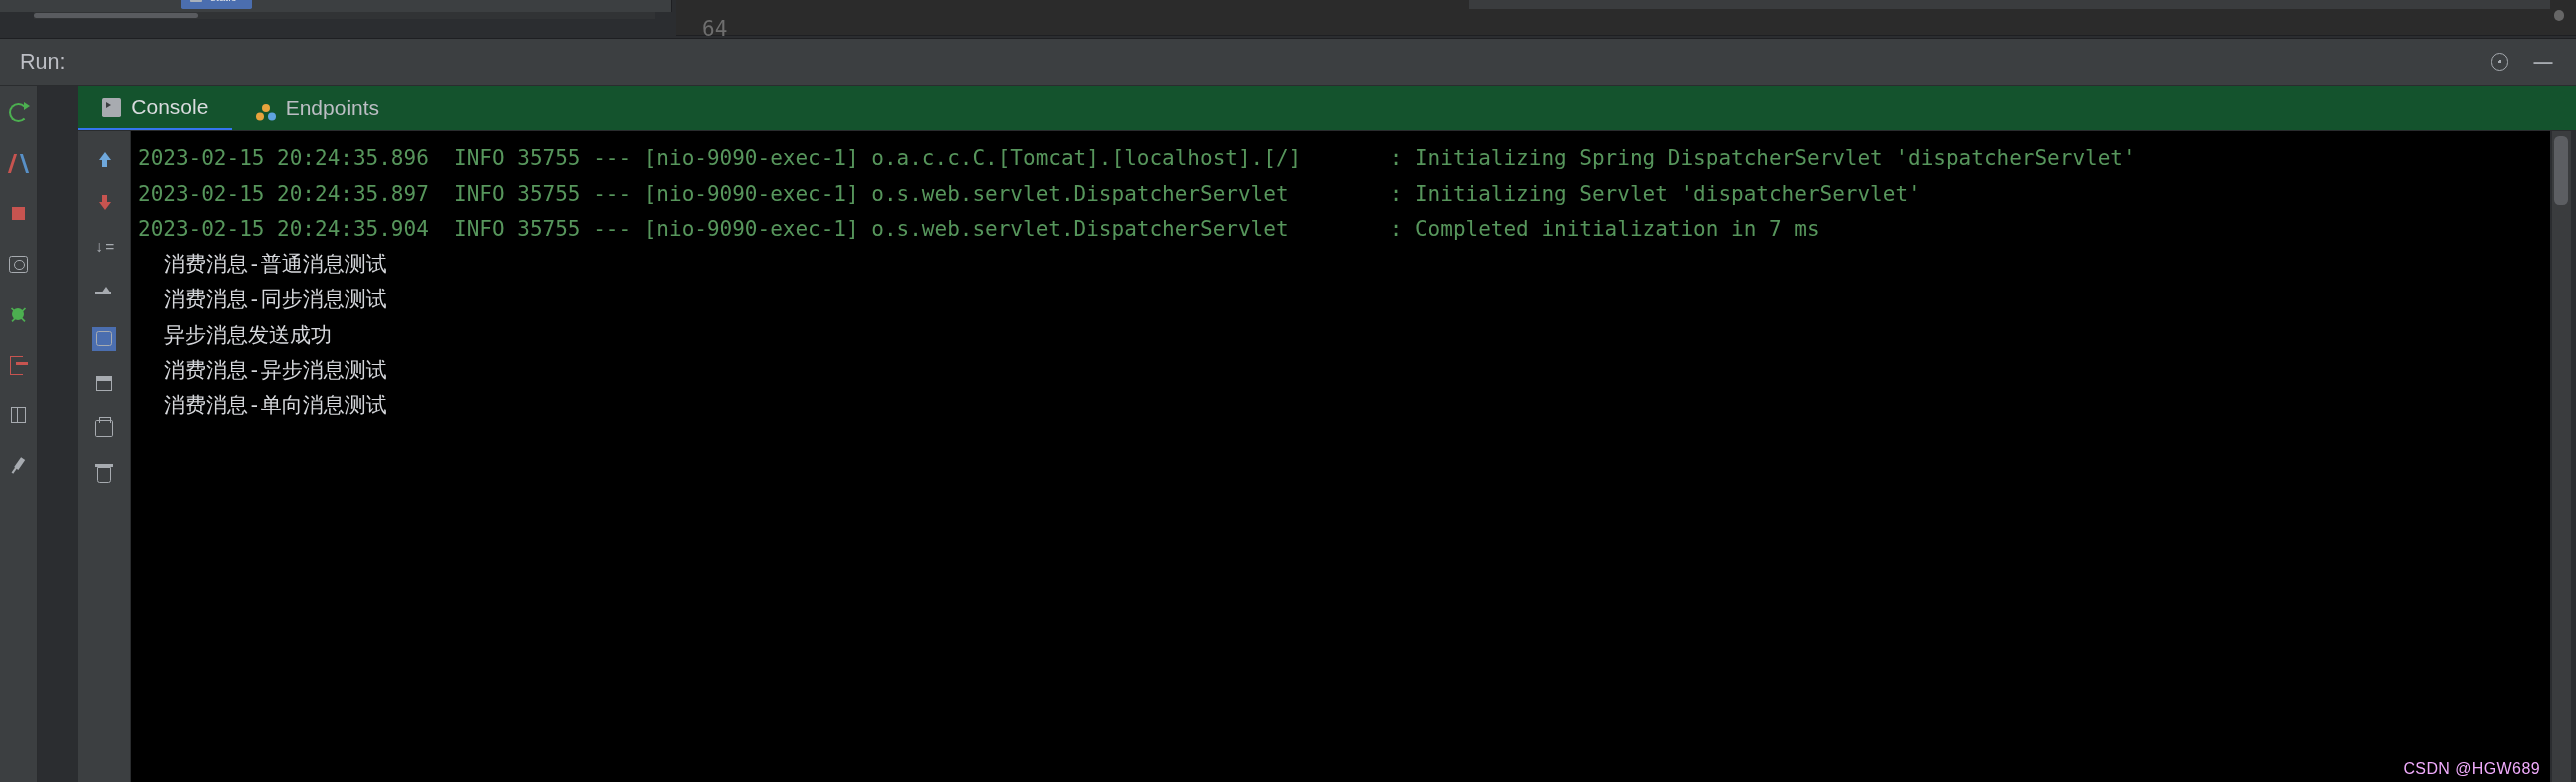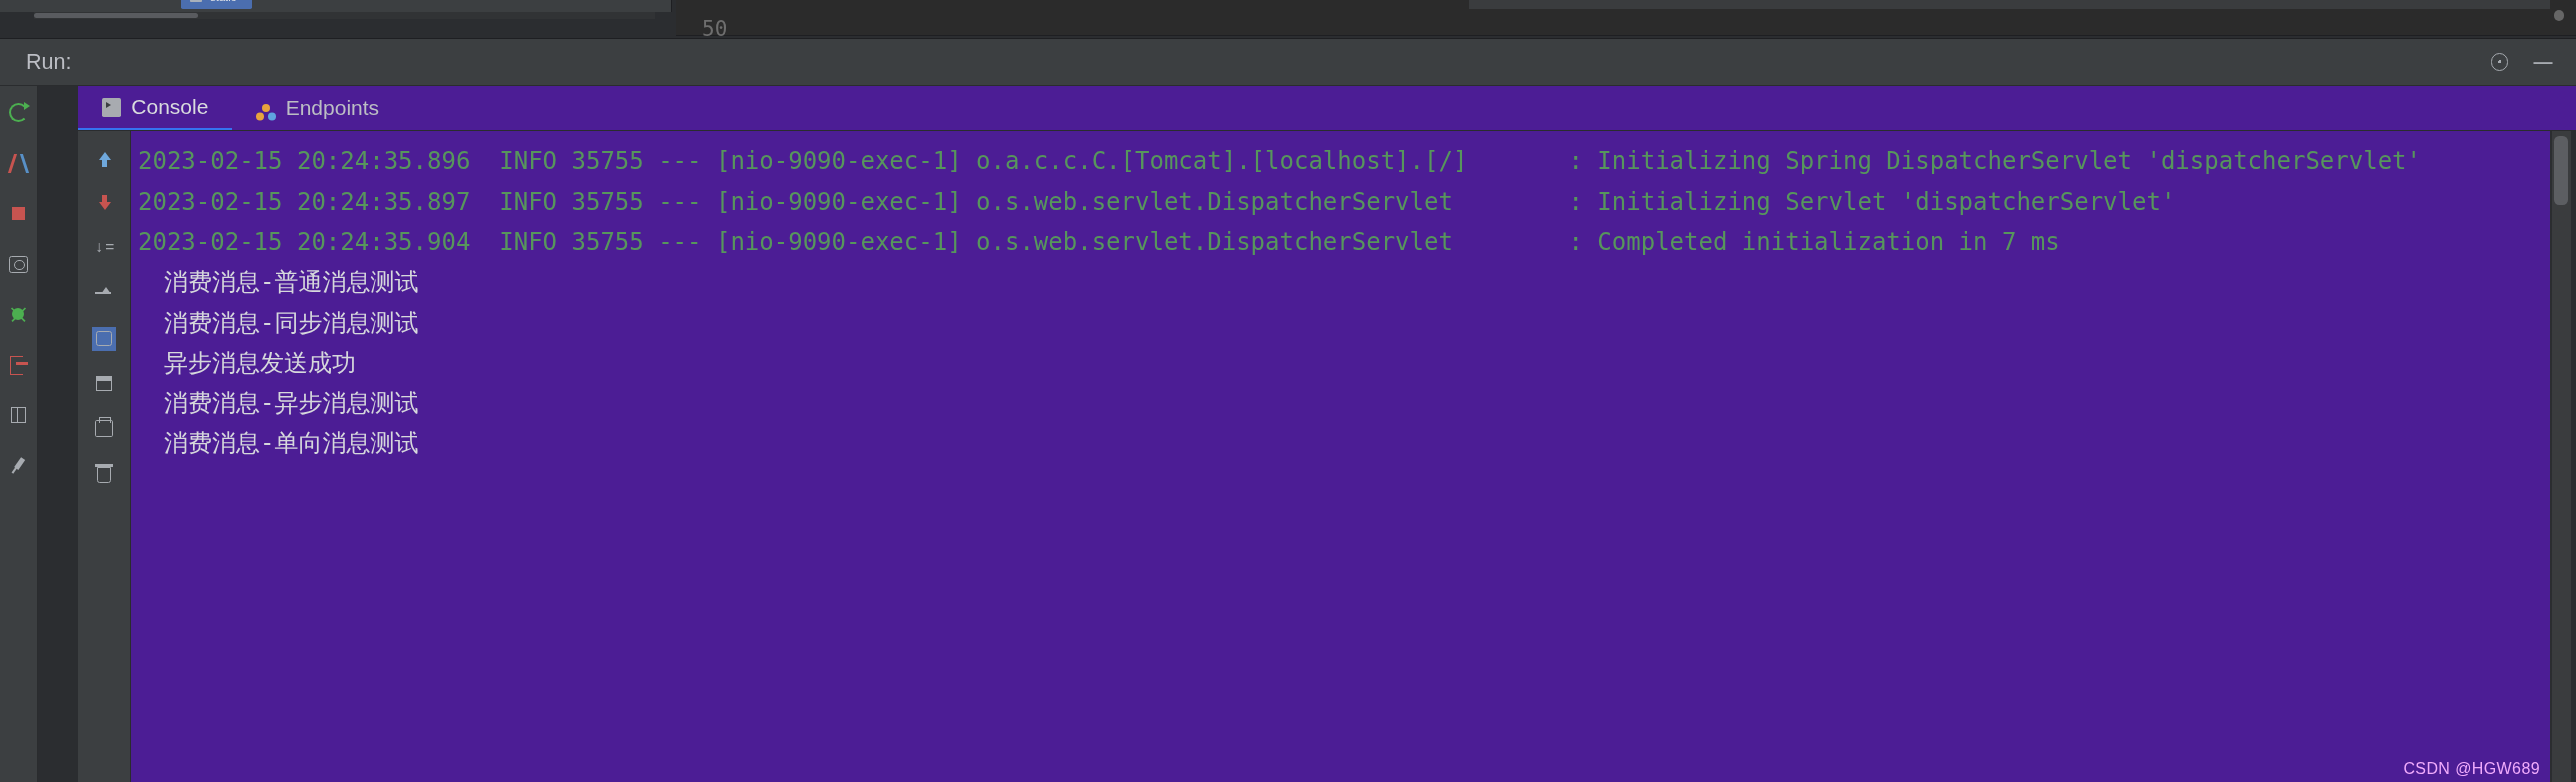--- a/index.html
+++ b/index.html
@@ -95,21 +95,21 @@
     top:38px; left:0; right:0;
     height:48px;
     background:#3c3f41;
     border-top:0.9px solid #1e1f22;
     border-bottom:0.9px solid #2a2c2e;
     display:flex;
     align-items:center;
   }
   .run-header .label{
     color:#bcbec4;
-    margin-left:26px;
+    margin-left:20px;
     font-size:21.6px;
   }
   .run-config{
     display:flex;
     align-items:center;
     margin-left:26px;
     gap:10.3px;
     background:#4e5254;
     border-radius:1.7px 1.7px 0 0;
     padding:10.3px 12px;
@@ -168,21 +168,21 @@
     background:
       radial-gradient(circle,#a7abb0 1.7px,transparent 1.7px) center/100% 100%;
   }
   .minus:before{content:"—";color:#a7abb0;font-weight:700;}
 
   
   .tabs-row{
     position:absolute;
     top:86px; left:78px; right:0;
     height:45px;
-    background:#4c1d95;
+    background:#14532d;
     border-bottom:0.9px solid #2a2c2e;
     display:flex;
     align-items:stretch;
   }
   .tab{
     display:flex;
     align-items:center;
     gap:10.3px;
     padding:0 24px;
     color:#bcbec4;
@@ -287,23 +287,23 @@
   .wrap2:before{content:"";position:absolute;inset:4.3px;border:1.7px solid #a7abb0;border-top:5.2px solid #a7abb0;}
   .print:before{content:"";position:absolute;inset:3.4px 2.6px;border:1.7px solid #a7abb0;border-radius:1.7px;}
   .print:after{content:"";position:absolute;top:0;left:7px;width:10.3px;height:5.2px;border:1.7px solid #a7abb0;border-bottom:none;}
   .trash:before{content:"";position:absolute;top:5.2px;left:5.2px;right:5.2px;bottom:2.6px;border:1.7px solid #a7abb0;border-radius:0 0 2.6px 2.6px;}
   .trash:after{content:"";position:absolute;top:2.6px;left:3.4px;right:3.4px;height:2.6px;background:#a7abb0;}
 
   
   .console{
     position:absolute;
     top:131px; left:131px; right:26px; bottom:0;
-    background:#4c1d95;
+    background:#000000;
     font-family:"Menlo","Consolas",monospace;
-    font-size:24px;
+    font-size:21px;
     line-height:1.68;
     white-space:pre;
     overflow:hidden;
     padding:10.3px 7px;
   }
   .console-scroll{
     position:absolute;
     top:131px; right:5.2px; bottom:0;
     width:19px;
     background:#3a3c3e;
@@ -332,21 +332,21 @@
     <span class="folder-icon"></span>
     <span>static</span>
   </div>
 </div>
 <div class="proj-scroll">
   <div class="proj-scroll-thumb"></div>
 </div>
 
 <div class="editor-remnant">
   <div class="scroll-top"></div>
-  <span class="lineno">50</span>
+  <span class="lineno">64</span>
   <div class="gutter-mark"></div>
 </div>
 
 <div class="run-header">
   <span class="label">Run:</span>
   <div class="spacer"></div>
   <div class="right-icons">
     <span class="ico gear"></span>
     <span class="ico minus"></span>
   </div>

